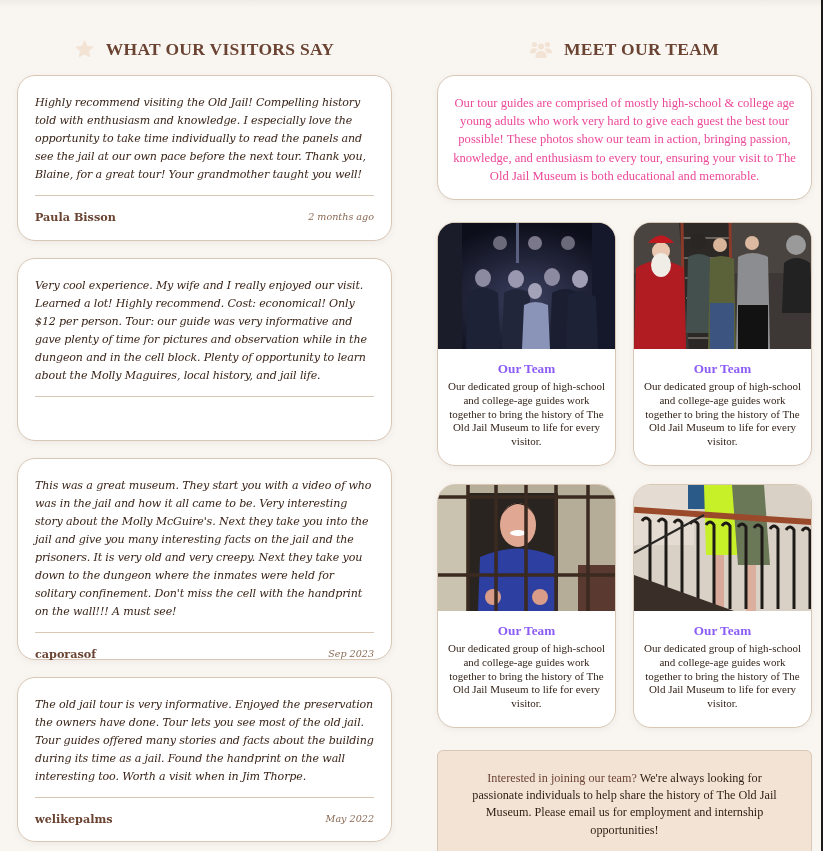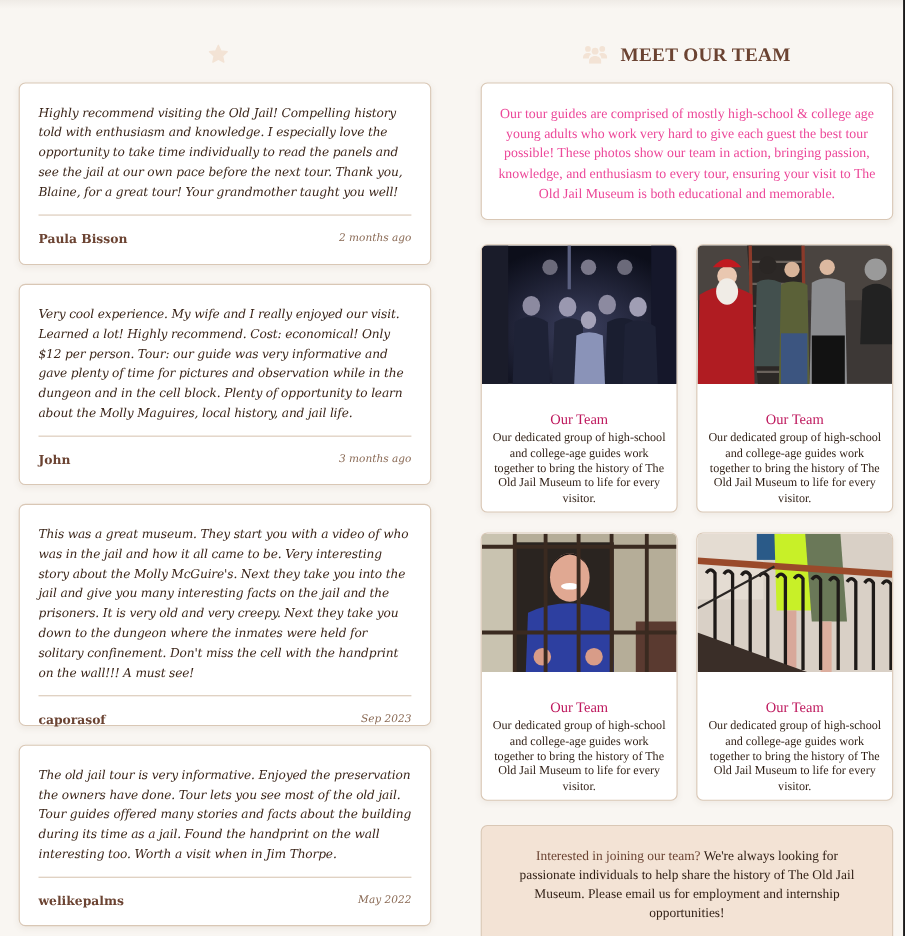--- a/index.html
+++ b/index.html
@@ -32,21 +32,21 @@
       color: #6b4332;
     }
     .section-title .ico { margin-right: 12px; display: inline-flex; }
     #visitors-title { left: 17px; width: 375px; top: 36px; height: 26px; }
     #team-title { left: 437px; width: 375px; top: 36px; height: 26px; }
 
     .card {
       position: absolute;
       background: #ffffff;
       border: 1px solid #d9c7b5;
-      border-radius: 6px;
+      border-radius: 18px;
       box-shadow: 0 2px 6px rgba(120, 90, 60, 0.08);
     }
     .review { left: 17px; width: 375px; padding: 18px 17px 0 17px; }
     .review-text {
       font-family: "DejaVu Serif", serif;
       font-style: italic;
       font-size: 11.1px;
       line-height: 18px;
       color: #3a2418;
       letter-spacing: -0.15px;
@@ -73,23 +73,22 @@
       text-align: center;
       font-family: "Liberation Serif", serif;
       font-size: 12.6px; line-height: 18.2px; color: #ec4899;
     }
 
     .team-card { width: 179px; height: 244px; overflow: hidden; }
     .team-photo { width: 100%; height: 126px; position: relative; overflow: hidden; }
     .team-body { text-align: center; padding: 12px 8px 0 8px; }
     .team-name {
       font-family: "Liberation Serif", serif;
-      font-weight: normal; font-size: 13.2px; color: #be185d;
+      font-weight: bold; font-size: 13.2px; color: #8b5cf6;
       margin-bottom: 3px;
-      margin-top: 12px;
     }
     .team-desc {
       font-family: "Liberation Serif", serif;
       font-size: 11px; line-height: 13.8px; color: #2e1d13;
     }
 
     #join-box {
       position: absolute;
       left: 437px; top: 750px; width: 375px; height: 110px;
       background: #f3e3d5;
@@ -106,38 +105,35 @@
 <body>
 
 <div class="top-shade"></div>
 
 <h2 id="visitors-title" class="section-title">
   <span class="ico">
     <svg width="19" height="18" viewBox="0 0 24 23">
         <path d="M12 1.5l3.1 6.6 7.2.9-5.3 5 1.4 7.1L12 17.6l-6.4 3.5 1.4-7.1-5.3-5 7.2-.9z" fill="#f3e3d5" stroke="#f3e3d5" stroke-width="1.5" stroke-linejoin="round"></path>
       </svg>
   </span>
+  <span>WHAT OUR VISITORS SAY</span>
 </h2>
 
 <div class="card review" style="top:75px;height:166px;">
   <p class="review-text">Highly recommend visiting the Old Jail! Compelling history told with enthusiasm and knowledge. I especially love the opportunity to take time individually to read the panels and see the jail at our own pace before the next tour. Thank you, Blaine, for a great tour! Your grandmother taught you well!</p>
   <div class="review-divider"></div>
   <div class="review-footer">
     <span class="review-author">Paula Bisson</span>
     <span class="review-date">2 months ago</span>
   </div>
 </div>
 
 <div class="card review" style="top:258px;height:183px;">
   <p class="review-text">Very cool experience. My wife and I really enjoyed our visit. Learned a lot! Highly recommend. Cost: economical! Only $12 per person. Tour: our guide was very informative and gave plenty of time for pictures and observation while in the dungeon and in the cell block. Plenty of opportunity to learn about the Molly Maguires, local history, and jail life.</p>
   <div class="review-divider"></div>
-  <div class="review-footer">
-    <span class="review-author">John</span>
-    <span class="review-date">3 months ago</span>
-  </div>
 </div>
 
 <div class="card review" style="top:458px;height:202px;">
   <p class="review-text">This was a great museum. They start you with a video of who was in the jail and how it all came to be. Very interesting story about the Molly McGuire's. Next they take you into the jail and give you many interesting facts on the jail and the prisoners. It is very old and very creepy. Next they take you down to the dungeon where the inmates were held for solitary confinement. Don't miss the cell with the handprint on the wall!!! A must see!</p>
   <div class="review-divider"></div>
   <div class="review-footer">
     <span class="review-author">caporasof</span>
     <span class="review-date">Sep 2023</span>
   </div>
 </div>

